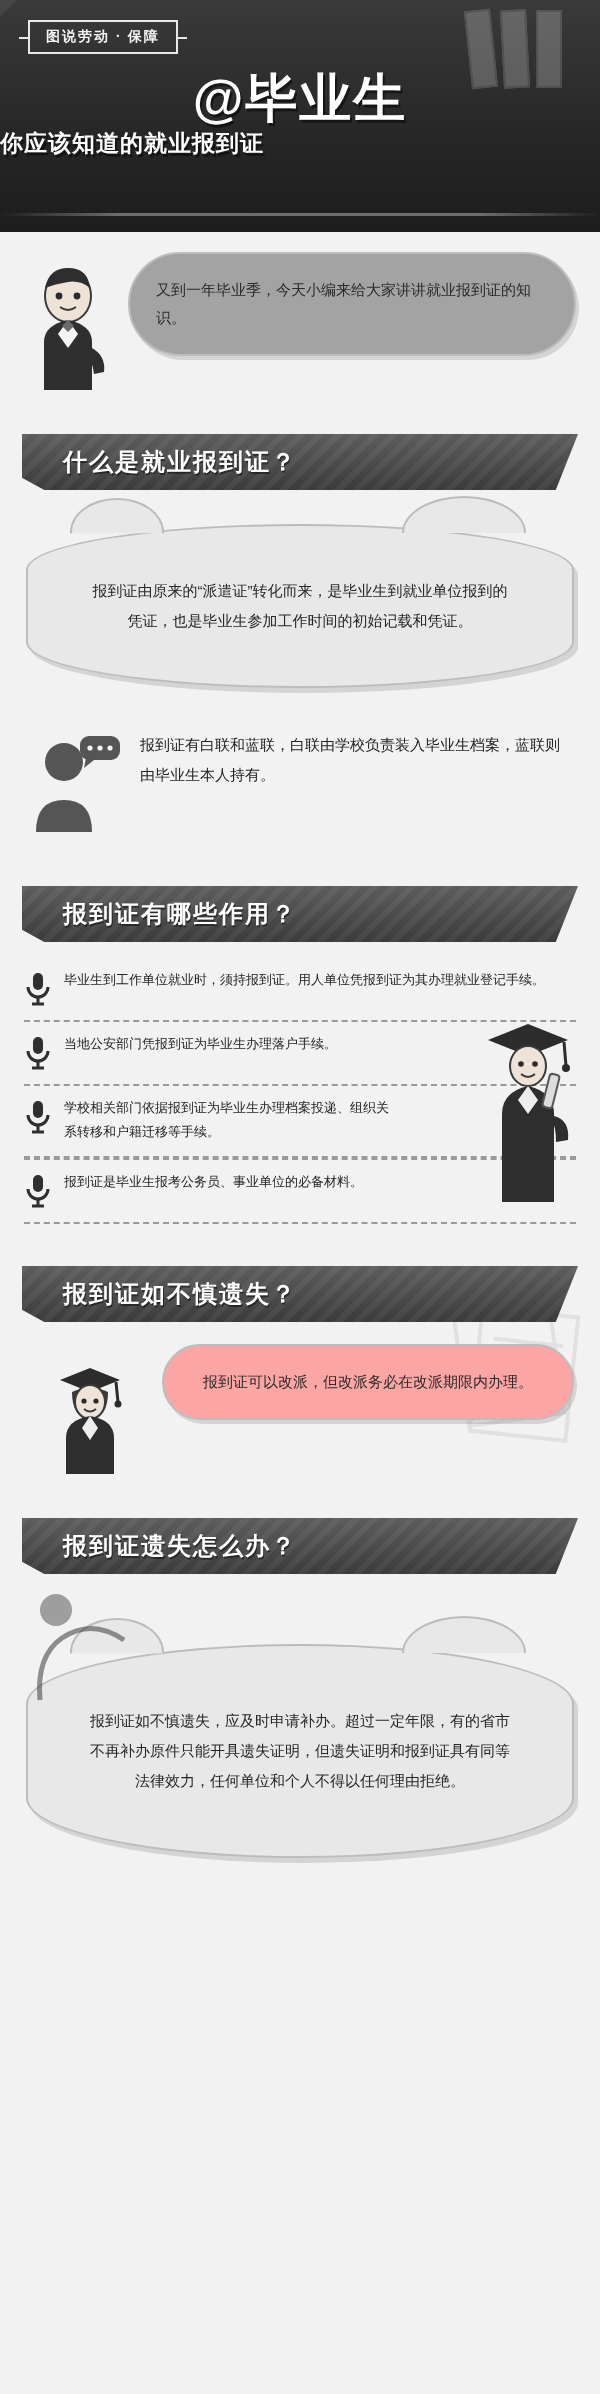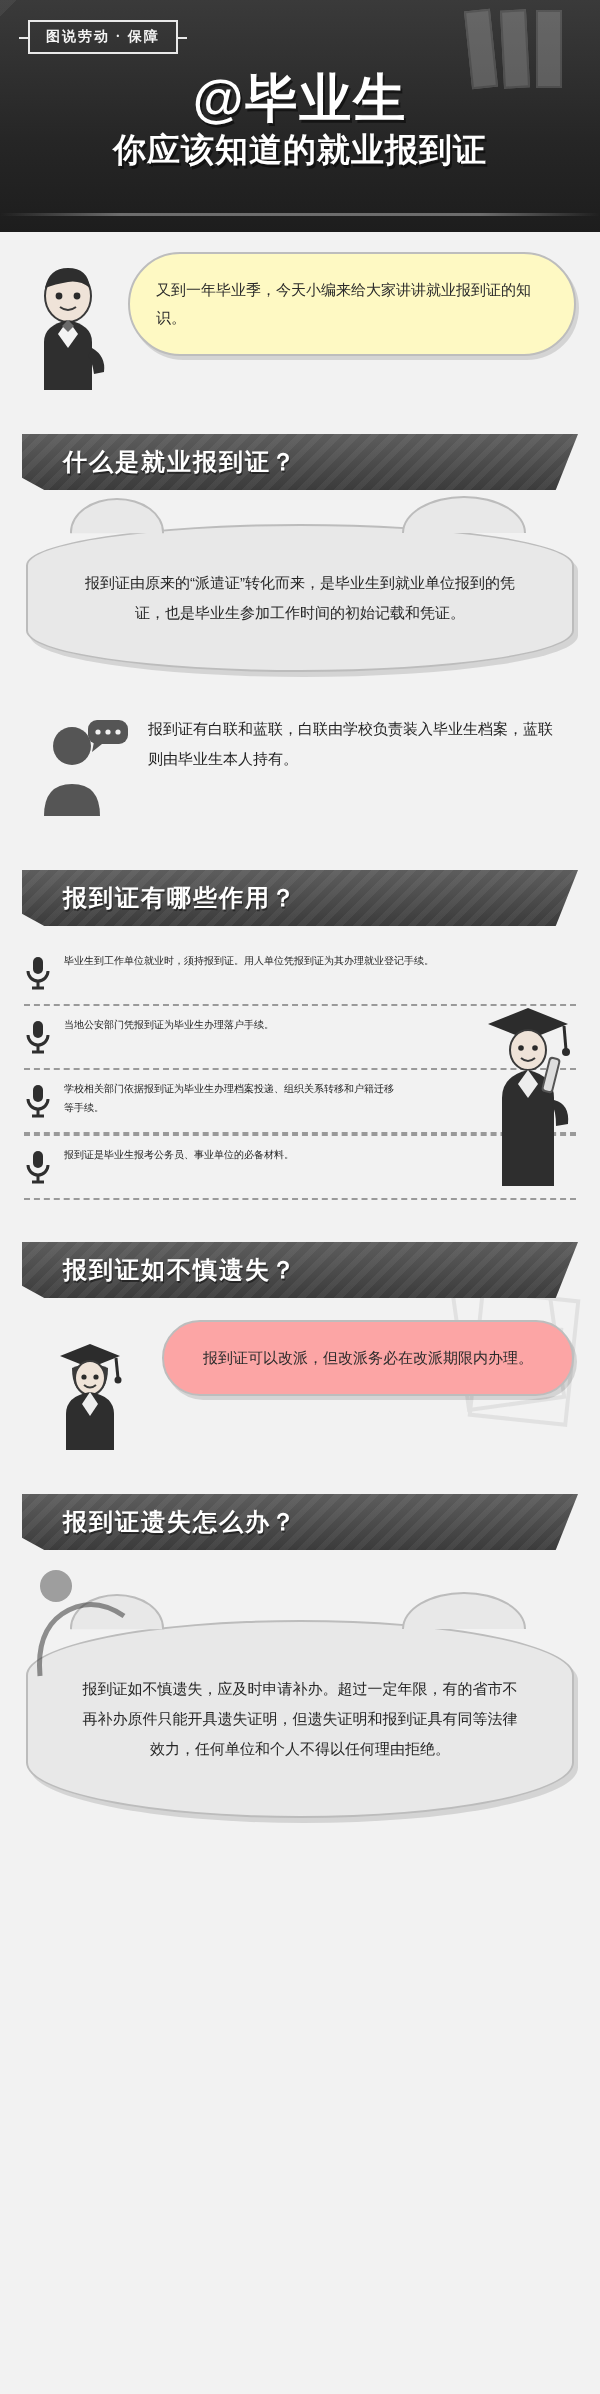--- a/index.html
+++ b/index.html
@@ -76,23 +76,22 @@
     text-align: center;
     color: #ffffff;
     font-size: 52px;
     font-weight: bold;
     letter-spacing: 2px;
     text-shadow: 2px 3px 0 rgba(0,0,0,0.5);
   }
   .header-subtitle {
     position: absolute;
     left: 0; right: 0; top: 128px;
-    text-align: center;
     color: #ffffff;
-    font-size: 33px;
+    font-size: 23px;
     font-weight: bold;
     letter-spacing: 1px;
     text-shadow: 2px 3px 0 rgba(0,0,0,0.5);
   }
   .header-rule {
     position: absolute;
     left: 0; right: 0; bottom: 16px;
     height: 3px;
     background: linear-gradient(90deg, rgba(255,255,255,0) 0%, rgba(255,255,255,0.35) 20%, rgba(255,255,255,0.35) 80%, rgba(255,255,255,0) 100%);
   }
@@ -124,21 +123,21 @@
     color: #fff;
     font-size: 24px;
     font-weight: bold;
     letter-spacing: 2px;
     text-shadow: 1px 2px 0 rgba(0,0,0,0.45);
   }
 
   
   .bubble {
     position: relative;
-    background: #fef9c3;
+    background: #a3a3a3;
     border: 2px solid #bdbdbd;
     border-radius: 48px;
     padding: 22px 26px;
     font-size: 15px;
     line-height: 1.85;
     color: #2b2b2b;
     box-shadow: 3px 4px 0 rgba(0,0,0,0.12);
   }
   .bubble p { margin: 0; }
   .bubble .tail {
@@ -169,39 +168,39 @@
   .cloud::before {
     width: 90px; height: 64px;
     left: 42px; top: -28px;
     clip-path: polygon(0 0, 100% 0, 100% 52%, 0 52%);
   }
   .cloud::after {
     width: 120px; height: 70px;
     right: 46px; top: -30px;
     clip-path: polygon(0 0, 100% 0, 100% 50%, 0 50%);
   }
-  .cloud p { margin: 8px; position: relative; z-index: 2; }
+  .cloud p { margin: 16px; position: relative; z-index: 2; }
 
   
   .uses-list {
     margin: 16px 22px 0 22px;
   }
   .use-item {
     display: flex;
     align-items: flex-start;
     padding: 10px 0 12px 0;
   }
   .use-item .mic {
     flex: 0 0 32px;
     width: 32px;
     margin-right: 10px;
     margin-top: 2px;
   }
   .use-item .txt {
-    font-size: 10px;
+    font-size: 13px;
     line-height: 1.85;
     color: #232323;
   }
   .dash-sep {
     height: 0;
     border-top: 2px dashed #9a9a9a;
     margin: 0 2px;
   }
   .char-left {
     position: absolute;
@@ -257,21 +256,21 @@
       <div class="bg"></div>
       <div class="txt">什么是就业报到证？</div>
     </div>
 
     <div style="position:relative; margin:34px 26px 0 26px;">
       <div class="cloud">
         <p>报到证由原来的“派遣证”转化而来，是毕业生到就业单位报到的凭证，也是毕业生参加工作时间的初始记载和凭证。</p>
       </div>
     </div>
 
-    <div style="position:relative; height:150px; margin-top:30px;margin-left:8px;">
+    <div style="position:relative; height:150px; margin-top:30px;">
       <svg class="char-left" style="left:30px; top:14px;" width="92" height="104" viewBox="0 0 92 104">
         <circle cx="34" cy="30" r="19" fill="#555"></circle>
         <path d="M6 100 q0-32 28-32 q28 0 28 32 z" fill="#555"></path>
         <rect x="50" y="4" width="40" height="24" rx="9" fill="#555"></rect>
         <circle cx="60" cy="16" r="2.6" fill="#f2f2f2"></circle>
         <circle cx="70" cy="16" r="2.6" fill="#f2f2f2"></circle>
         <circle cx="80" cy="16" r="2.6" fill="#f2f2f2"></circle>
         <path d="M56 26 L54 36 L64 28 z" fill="#555"></path>
       </svg>
       <div style="margin-left:140px; margin-right:34px; padding-top:12px; font-size:15px; line-height:2; color:#232323;">报到证有白联和蓝联，白联由学校负责装入毕业生档案，蓝联则由毕业生本人持有。</div>

